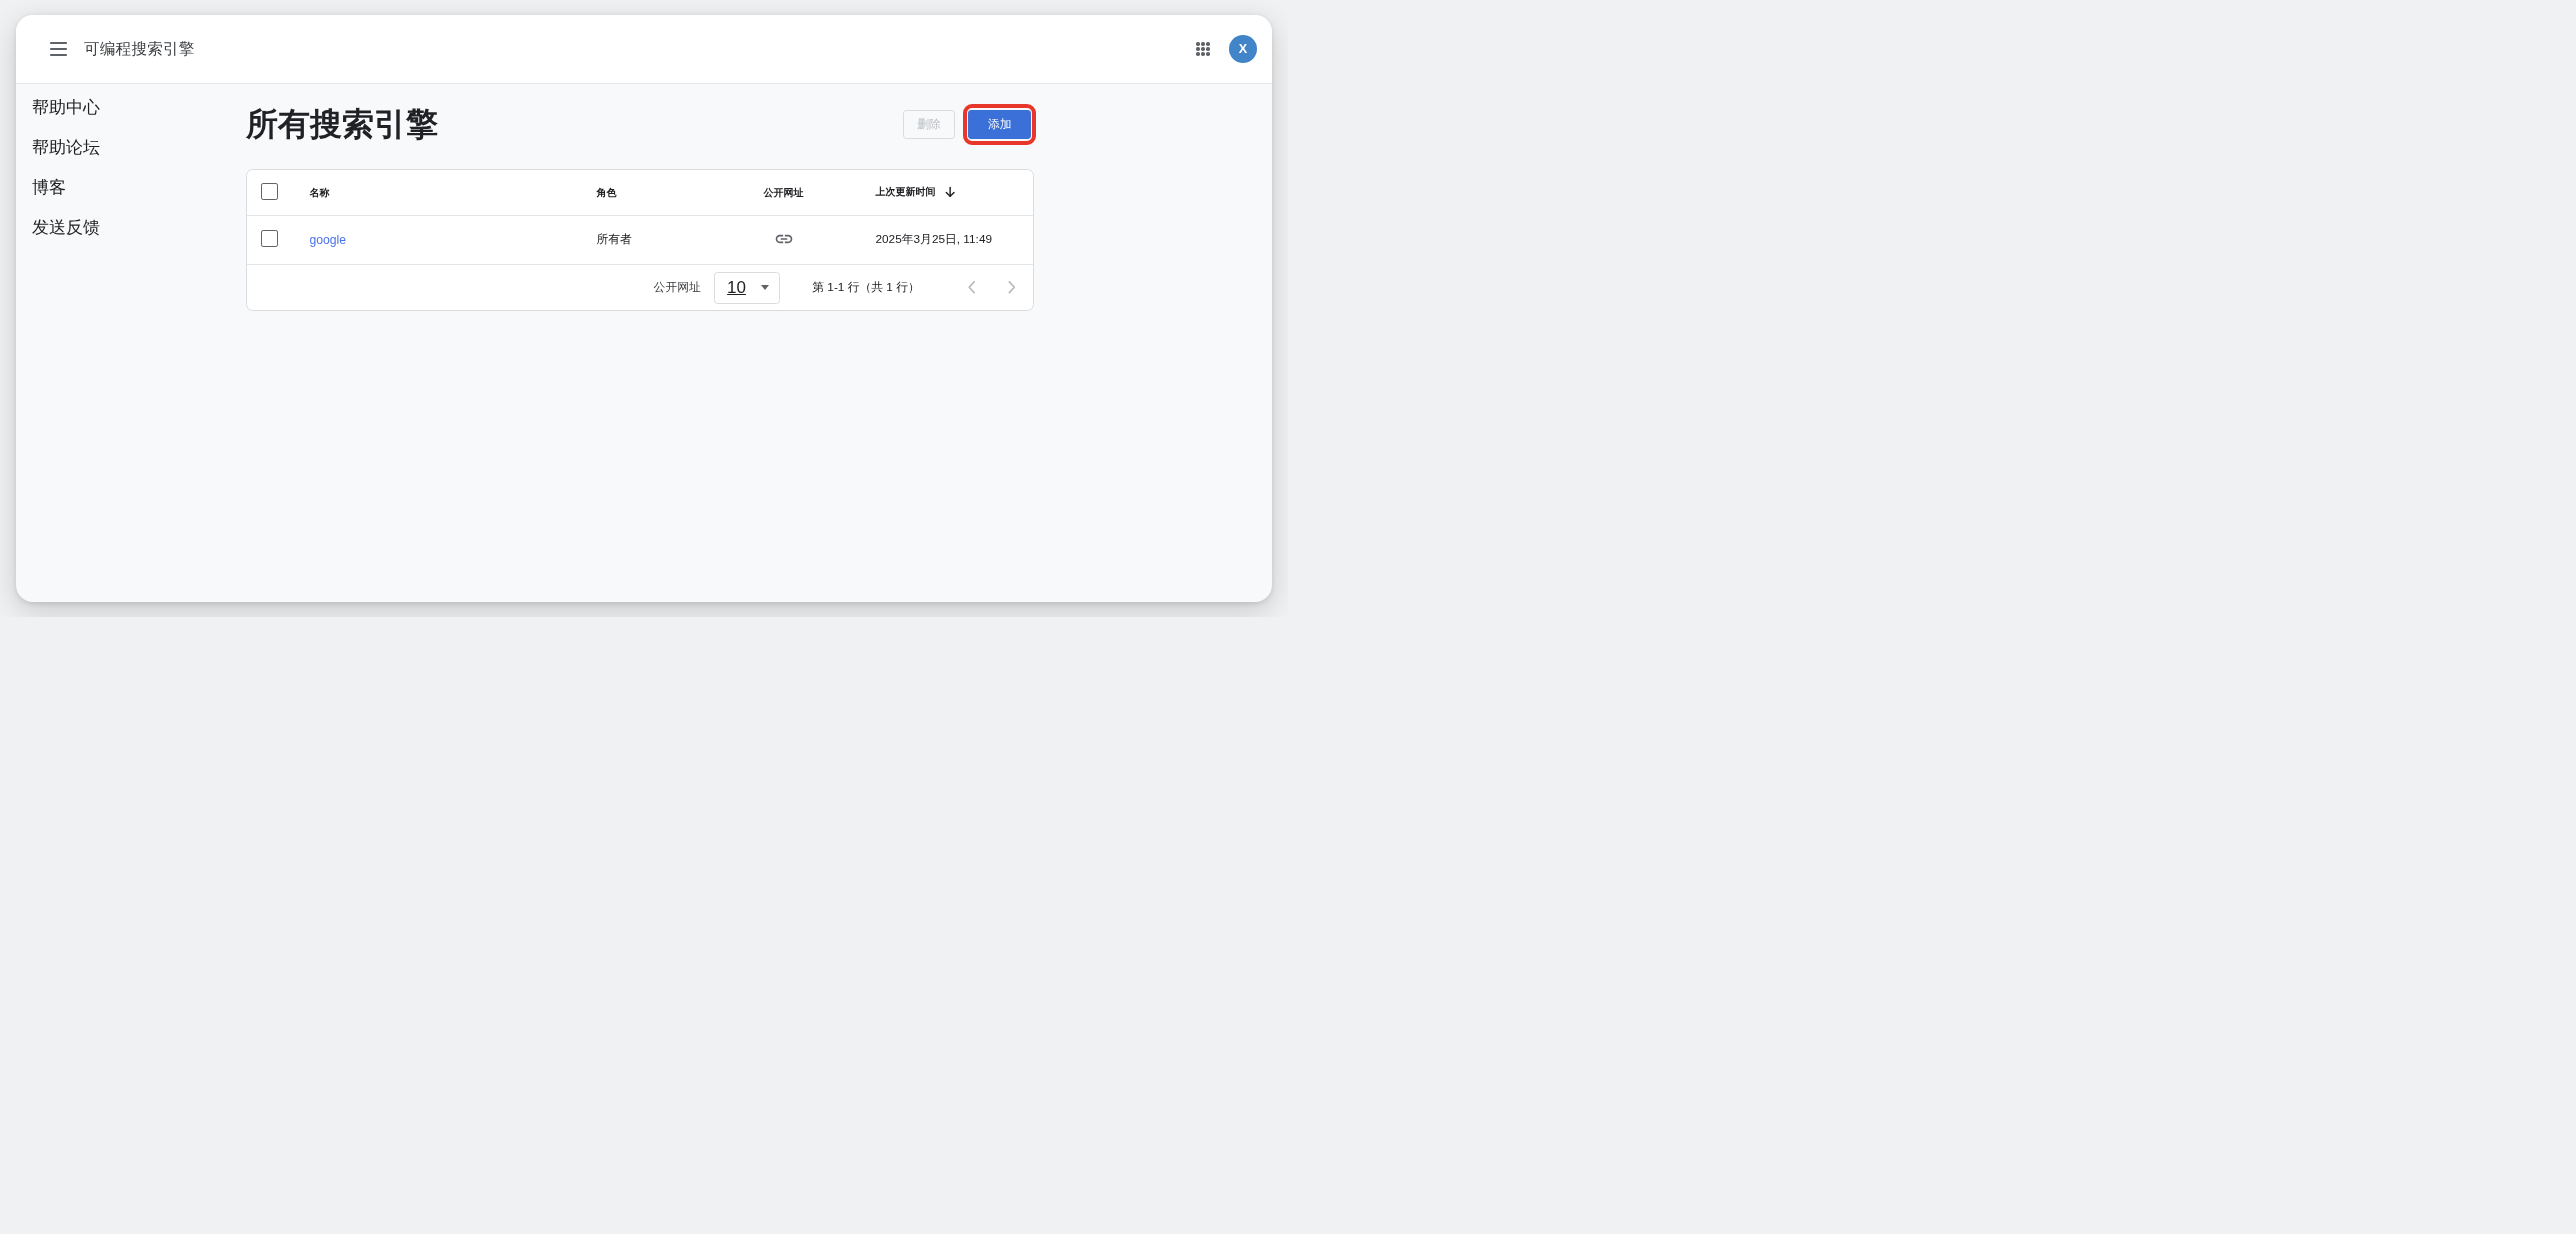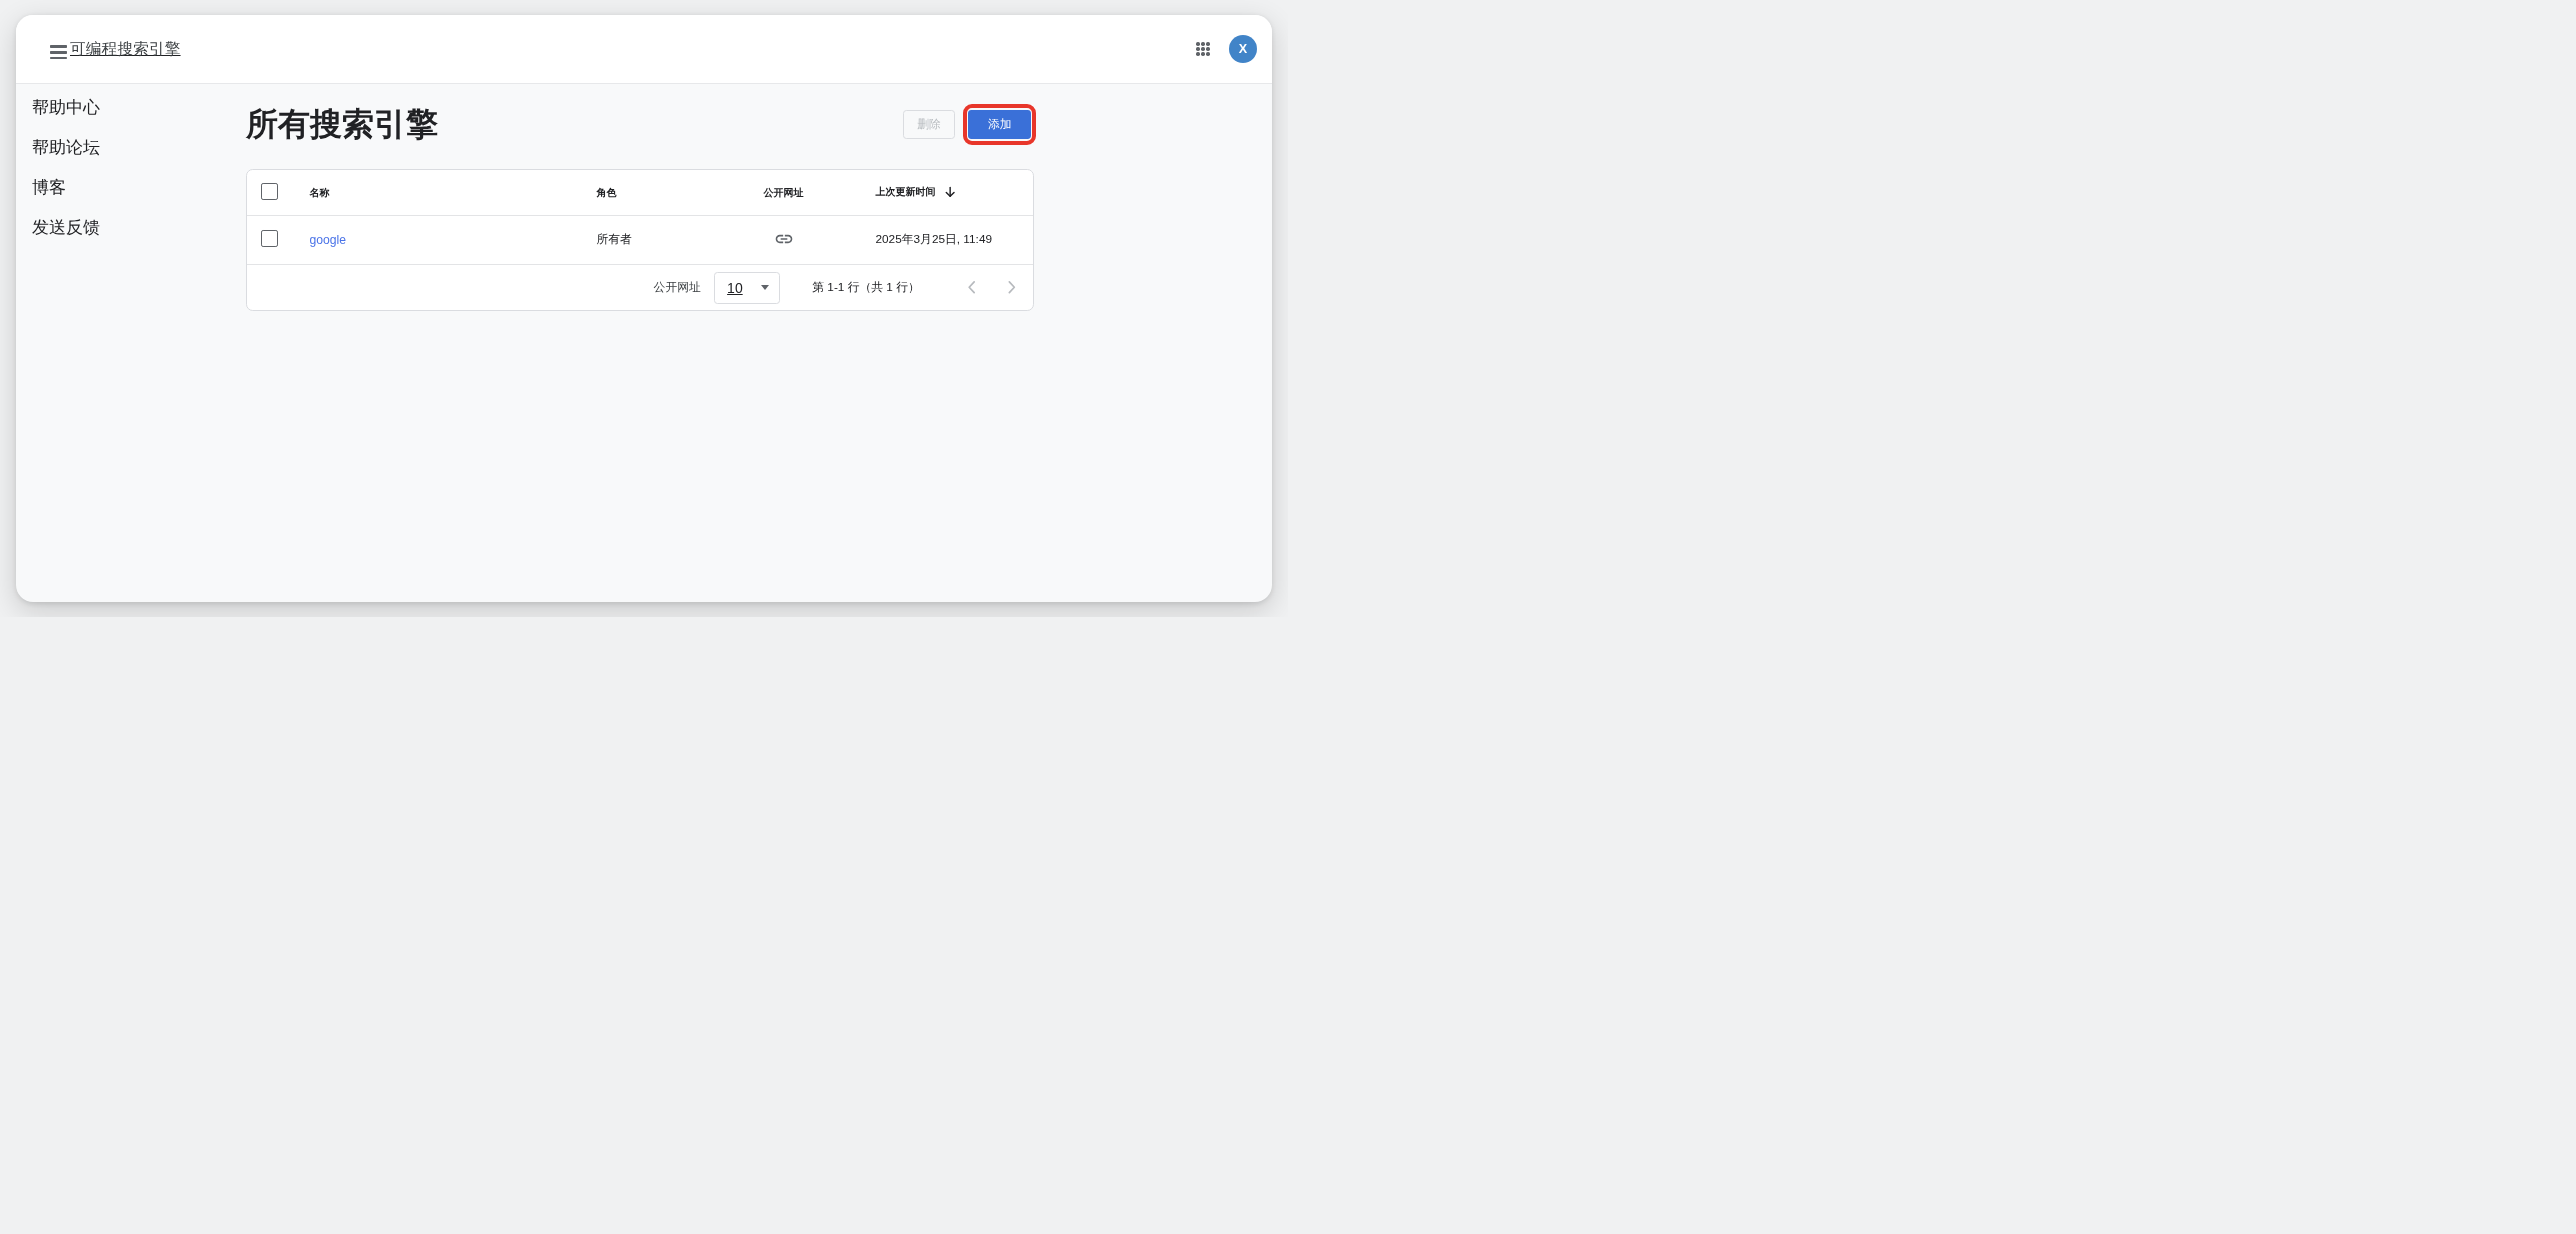--- a/index.html
+++ b/index.html
@@ -14,21 +14,21 @@
     position:absolute;left:16px;top:15px;width:1256px;height:587px;
     background:#f8f9fa;border-radius:17px;overflow:hidden;
     box-shadow:0 1.7px 5px rgba(0,0,0,.10),0 8.4px 29px rgba(0,0,0,.16);
   }
   
   .app-header{
     height:69px;background:#ffffff;border-bottom:0.8px solid #e7e8ea;
     display:flex;align-items:center;justify-content:space-between;
     padding:0 15px 0 34px;box-sizing:border-box;
   }
-  .h-left{display:flex;align-items:flex-end;gap:3px;text-decoration:underline;}
+  .h-left{display:flex;align-items:center;gap:17px;}
   .hamburger{width:17px;height:14.3px;display:flex;flex-direction:column;justify-content:space-between;
     background:none;border:none;padding:0;cursor:pointer;}
   .hamburger span{display:block;height:2.5px;background:#5f6368;border-radius:0.8px;}
   .app-title{font-size:15.6px;color:#3c4043;letter-spacing:0.2px;}
   .h-right{display:flex;align-items:center;gap:19.3px;}
   .apps-grid{width:13.5px;height:13.5px;display:grid;grid-template-columns:repeat(3,3.4px);
     grid-template-rows:repeat(3,3.4px);gap:1.7px;background:none;border:none;padding:0;cursor:pointer;}
   .apps-grid i{width:3.4px;height:3.4px;border-radius:50%;background:#5f6368;}
   .avatar{
     width:28px;height:28px;border-radius:50%;background:#4184c8;color:#fff;
@@ -67,21 +67,21 @@
   .sort-arrow{cursor:pointer;display:inline-flex;}
   .linkicon{margin-left:10px;display:inline-flex;cursor:default;}
   
   .tfoot{height:45px;display:flex;align-items:center;justify-content:flex-end;
     padding-right:8.4px;font-size:11.8px;color:#3c4043;}
   .rpp-select{
     width:66px;height:32px;border:0.8px solid #dadce0;border-radius:3.4px;background:#fff;
     display:flex;align-items:center;justify-content:space-between;
     padding:0 10px 0 11.8px;box-sizing:border-box;margin-left:13.5px;cursor:pointer;
   }
-  .rpp-value{font-size:14px;color:#202124;text-decoration:underline;}
+  .rpp-value{font-size:17px;color:#202124;text-decoration:underline;}
   .caret{width:0;height:0;border-left:4.2px solid transparent;border-right:4.2px solid transparent;
     border-top:5px solid #5f6368;}
   .range-text{margin:0 39px 0 32px;color:#202124;}
   .pager-btn{width:27px;height:27px;border:none;background:none;display:flex;
     align-items:center;justify-content:center;cursor:default;padding:0;}
   .pager-btn + .pager-btn{margin-left:11.8px;}
 </style>
 </head>
 <body>
 

